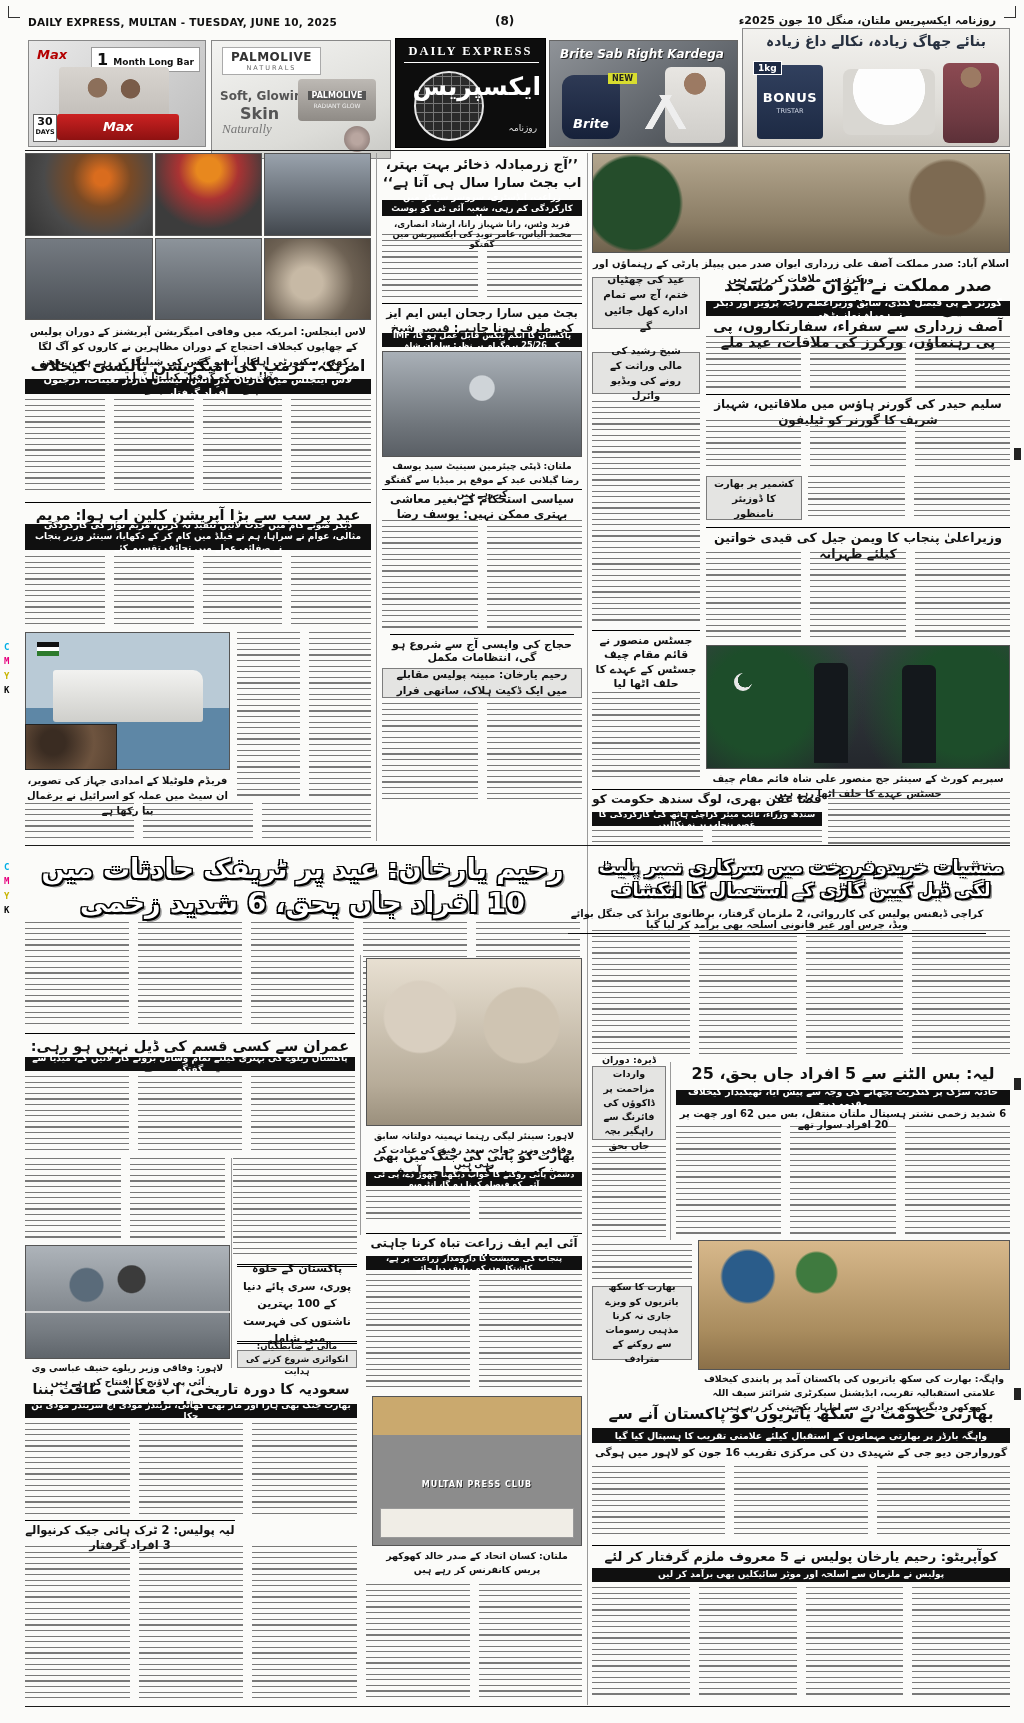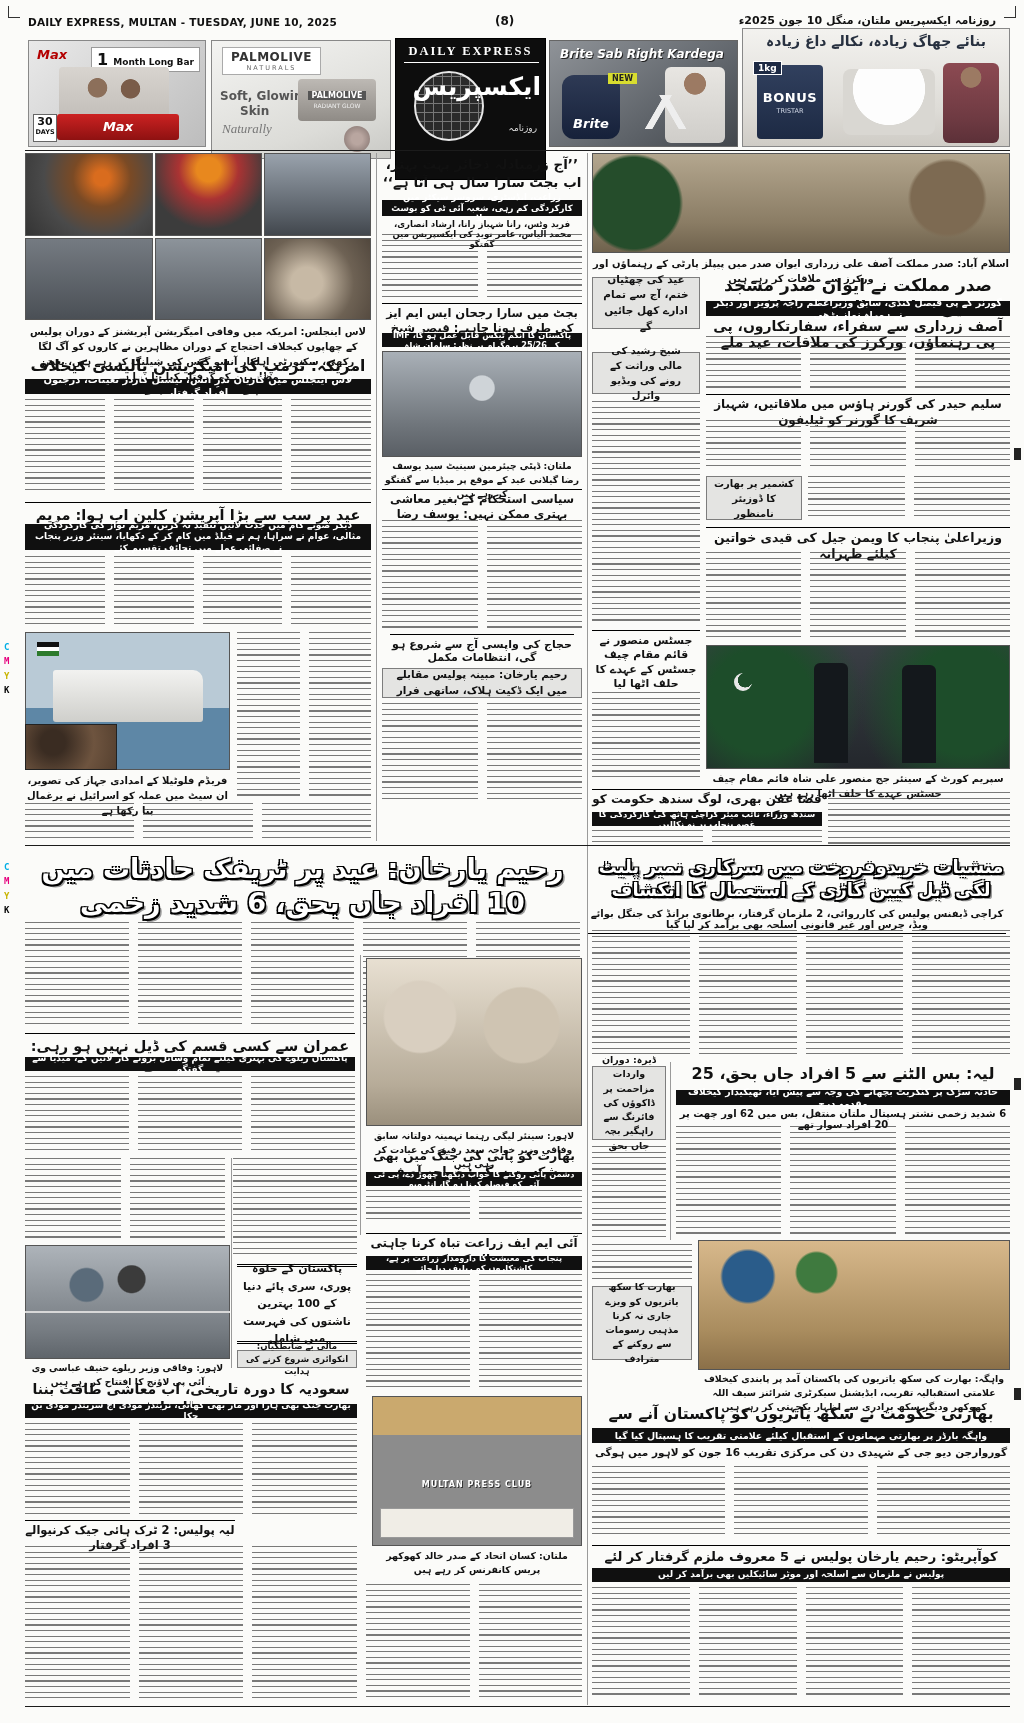--- a/index.html
+++ b/index.html
@@ -65,30 +65,30 @@
       <div style="font-size:6.5px;font-weight:bold">DAYS</div>
     </div>
   </div>
 
   <div class="ab" style="left:211px;top:40px;width:180px;height:119px;background:linear-gradient(160deg,#f4f4f2,#dcdcd8 70%,#c9c9c5);border:1px solid #888;overflow:hidden">
     <div class="ab" style="left:10px;top:6px;background:#fff;border:1px solid #aaa;padding:2px 8px;text-align:center">
       <div style="font-size:12px;font-weight:bold;letter-spacing:.5px;color:#333">PALMOLIVE</div>
       <div style="font-size:6.5px;letter-spacing:2px;color:#666">NATURALS</div>
     </div>
     <div class="ab" style="left:8px;top:48px;font-size:12px;color:#555;font-weight:bold">Soft, Glowing</div>
-    <div class="ab" style="left:28px;top:63px;font-size:12px;color:#555;font-weight:bold">Skin</div>
+    <div class="ab" style="left:28px;top:63px;font-size:16px;color:#555;font-weight:bold">Skin</div>
     <div class="ab serif" style="left:10px;top:80px;font-size:13px;color:#777;font-style:italic">Naturally</div>
     <div class="ab" style="right:14px;top:38px;width:78px;height:42px;background:linear-gradient(#bdb9b4,#8f8b86);border-radius:4px;display:flex;flex-direction:column;align-items:center;justify-content:center">
       <div style="font-size:8px;font-weight:bold;color:#fff;background:#555;padding:0 4px">PALMOLIVE</div>
       <div style="font-size:6px;color:#eee;margin-top:2px">RADIANT GLOW</div>
     </div>
     <div class="ab" style="right:20px;bottom:6px;width:26px;height:26px;border-radius:50%;background:radial-gradient(circle at 50% 50%,#b9a6a0 30%,#978681 70%)"></div>
   </div>
 
-  <div class="ab" style="left:395px;top:38px;width:151px;height:142px;background:#0d0d0d;border:1px solid #000;overflow:hidden">
+  <div class="ab" style="left:395px;top:38px;width:151px;height:110px;background:#0d0d0d;border:1px solid #000;overflow:hidden">
     <div class="ab serif" style="left:0;top:5px;width:100%;text-align:center;color:#fff;font-size:12.5px;font-weight:bold;letter-spacing:2px">DAILY EXPRESS</div>
     <div class="ab" style="left:8px;top:23px;width:135px;height:1px;background:#fff"></div>
     <div class="ab" style="left:18px;top:32px;width:70px;height:70px;border-radius:50%;border:2px solid #e8e8e8;background:repeating-linear-gradient(90deg,transparent 0 8px,#777 8px 9px),repeating-linear-gradient(0deg,transparent 0 8px,#777 8px 9px),#2a2a2a"></div>
     <div class="ab rtl" style="right:4px;top:34px;width:100px;color:#fff;font-size:25px;font-weight:bold;text-align:right;line-height:1.1">ایکسپریس</div>
     <div class="ab rtl" style="right:8px;top:84px;color:#ddd;font-size:9px">روزنامہ</div>
   </div>
 
   <div class="ab" style="left:549px;top:40px;width:189px;height:107px;background:linear-gradient(145deg,#8f9398,#5d6268 65%,#43474c);border:1px solid #666;overflow:hidden">
     <div class="ab" style="left:10px;top:6px;width:170px;color:#fff;font-size:12px;font-weight:bold;font-style:italic;text-shadow:1px 1px 0 #222">Brite Sab Right Kardega</div>
     <div class="ab" style="left:12px;top:34px;width:58px;height:64px;background:linear-gradient(#2e3a55,#16213a);border-radius:12px;display:flex;align-items:flex-end;justify-content:center">
@@ -230,21 +230,21 @@
   <div class="ab bar" style="left:592px;top:812px;width:230px;height:14px;font-size:8.4px">سندھ وزراء، نائب میئر کراچی ہاتھ کی کارکردگی کا غصہ پنجاب پر نہ نکالیں</div>
   <div class="ab cols" style="left:592px;top:830px;width:230px;height:16px">
     <i></i>
       <i></i>
   </div>
   <div class="ab tx1" style="left:828px;top:792px;width:182px;height:54px"></div>
 
   <div class="ab hrule" style="left:25px;top:845px;width:985px;height:1px"></div>
   <div class="ab bigfx" style="left:25px;top:852px;width:555px;font-size:27px">رحیم یارخان: عید پر ٹریفک حادثات میں 10 افراد جاں بحق، 6 شدید زخمی</div>
   <div class="ab bigfx" style="left:592px;top:856px;width:418px;font-size:18px">منشیات خریدوفروخت میں سرکاری نمبر پلیٹ لگی ڈبل کیبن گاڑی کے استعمال کا انکشاف</div>
-  <div class="ab rtl" style="left:588px;top:908px;width:418px;font-size:10px;font-weight:bold;text-align:center;border-bottom:1px solid #000;padding-bottom:3px">کراچی ڈیفنس پولیس کی کارروائی، 2 ملزمان گرفتار، برطانوی برانڈ کی جنگل بوائے ویڈ، چرس اور غیر قانونی اسلحہ بھی برآمد کر لیا گیا</div>
+  <div class="ab rtl" style="left:568px;top:908px;width:418px;font-size:10px;font-weight:bold;text-align:center;border-bottom:1px solid #000;padding-bottom:3px">کراچی ڈیفنس پولیس کی کارروائی، 2 ملزمان گرفتار، برطانوی برانڈ کی جنگل بوائے ویڈ، چرس اور غیر قانونی اسلحہ بھی برآمد کر لیا گیا</div>
   <div class="ab cols" style="left:25px;top:922px;width:555px;height:105px">
     <i></i>
       <i></i>
       <i></i>
       <i></i>
       <i></i>
   </div>
   <div class="ab cols" style="left:592px;top:930px;width:418px;height:125px">
     <i></i>
       <i></i>

